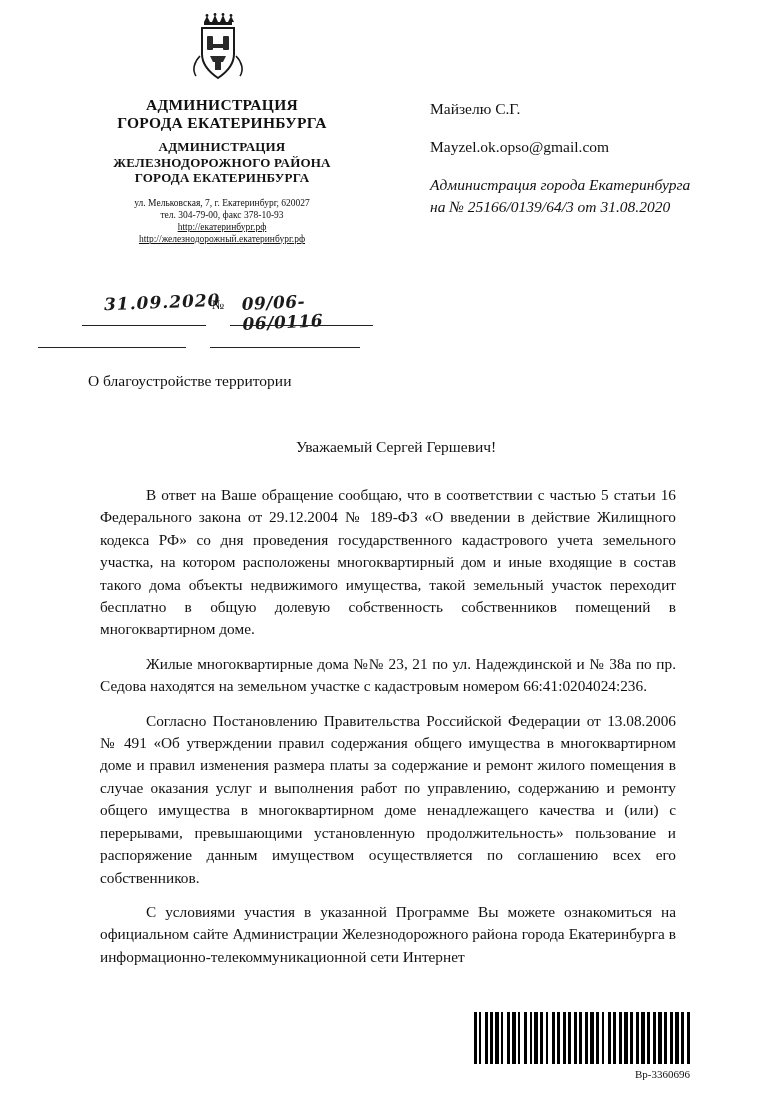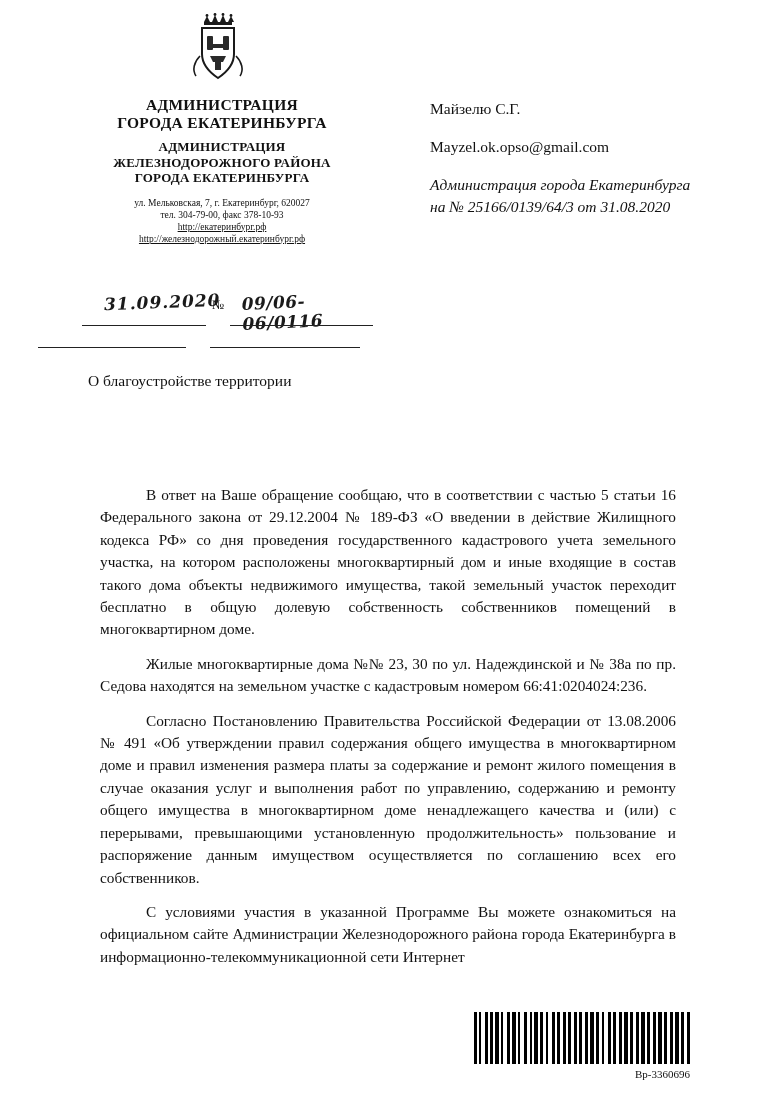--- a/index.html
+++ b/index.html
@@ -274,24 +274,25 @@
 
   <div class="addressee">
     <div class="blk">Майзелю С.Г.</div>
     <div class="blk">Mayzel.ok.opso@gmail.com</div>
     <div class="blk last">
       <div>Администрация города Екатеринбурга</div>
       <div>на № 25166/0139/64/3 от 31.08.2020</div>
     </div>
   </div>
 
+  <div class="salutation">Уважаемый Сергей Гершевич!</div>
 
   <div class="body">
     <p>В ответ на Ваше обращение сообщаю, что в соответствии с частью 5 статьи 16 Федерального закона от 29.12.2004 № 189-ФЗ «О введении в действие Жилищного кодекса РФ» со дня проведения государственного кадастрового учета земельного участка, на котором расположены многоквартирный дом и иные входящие в состав такого дома объекты недвижимого имущества, такой земельный участок переходит бесплатно в общую долевую собственность собственников помещений в многоквартирном доме.</p>
-    <p>Жилые многоквартирные дома №№ 23, 30 по ул. Надеждинской и № 38а по пр. Седова находятся на земельном участке с кадастровым номером 66:41:0204024:236.</p>
+    <p>Жилые многоквартирные дома №№ 23, 21 по ул. Надеждинской и № 38а по пр. Седова находятся на земельном участке с кадастровым номером 66:41:0204024:236.</p>
     <p>Согласно Постановлению Правительства Российской Федерации от 13.08.2006 № 491 «Об утверждении правил содержания общего имущества в многоквартирном доме и правил изменения размера платы за содержание и ремонт жилого помещения в случае оказания услуг и выполнения работ по управлению, содержанию и ремонту общего имущества в многоквартирном доме ненадлежащего качества и (или) с перерывами, превышающими установленную продолжительность» пользование и распоряжение данным имуществом осуществляется по соглашению всех его собственников.</p>
     <p>С условиями участия в указанной Программе Вы можете ознакомиться на официальном сайте Администрации Железнодорожного района города Екатеринбурга в информационно-телекоммуникационной сети Интернет</p>
   </div>
 
   <div class="barcode-wrap">
     <div class="barcode"></div>
     <div class="barcode-label">Вр-3360696</div>
   </div>
 
 </div>

